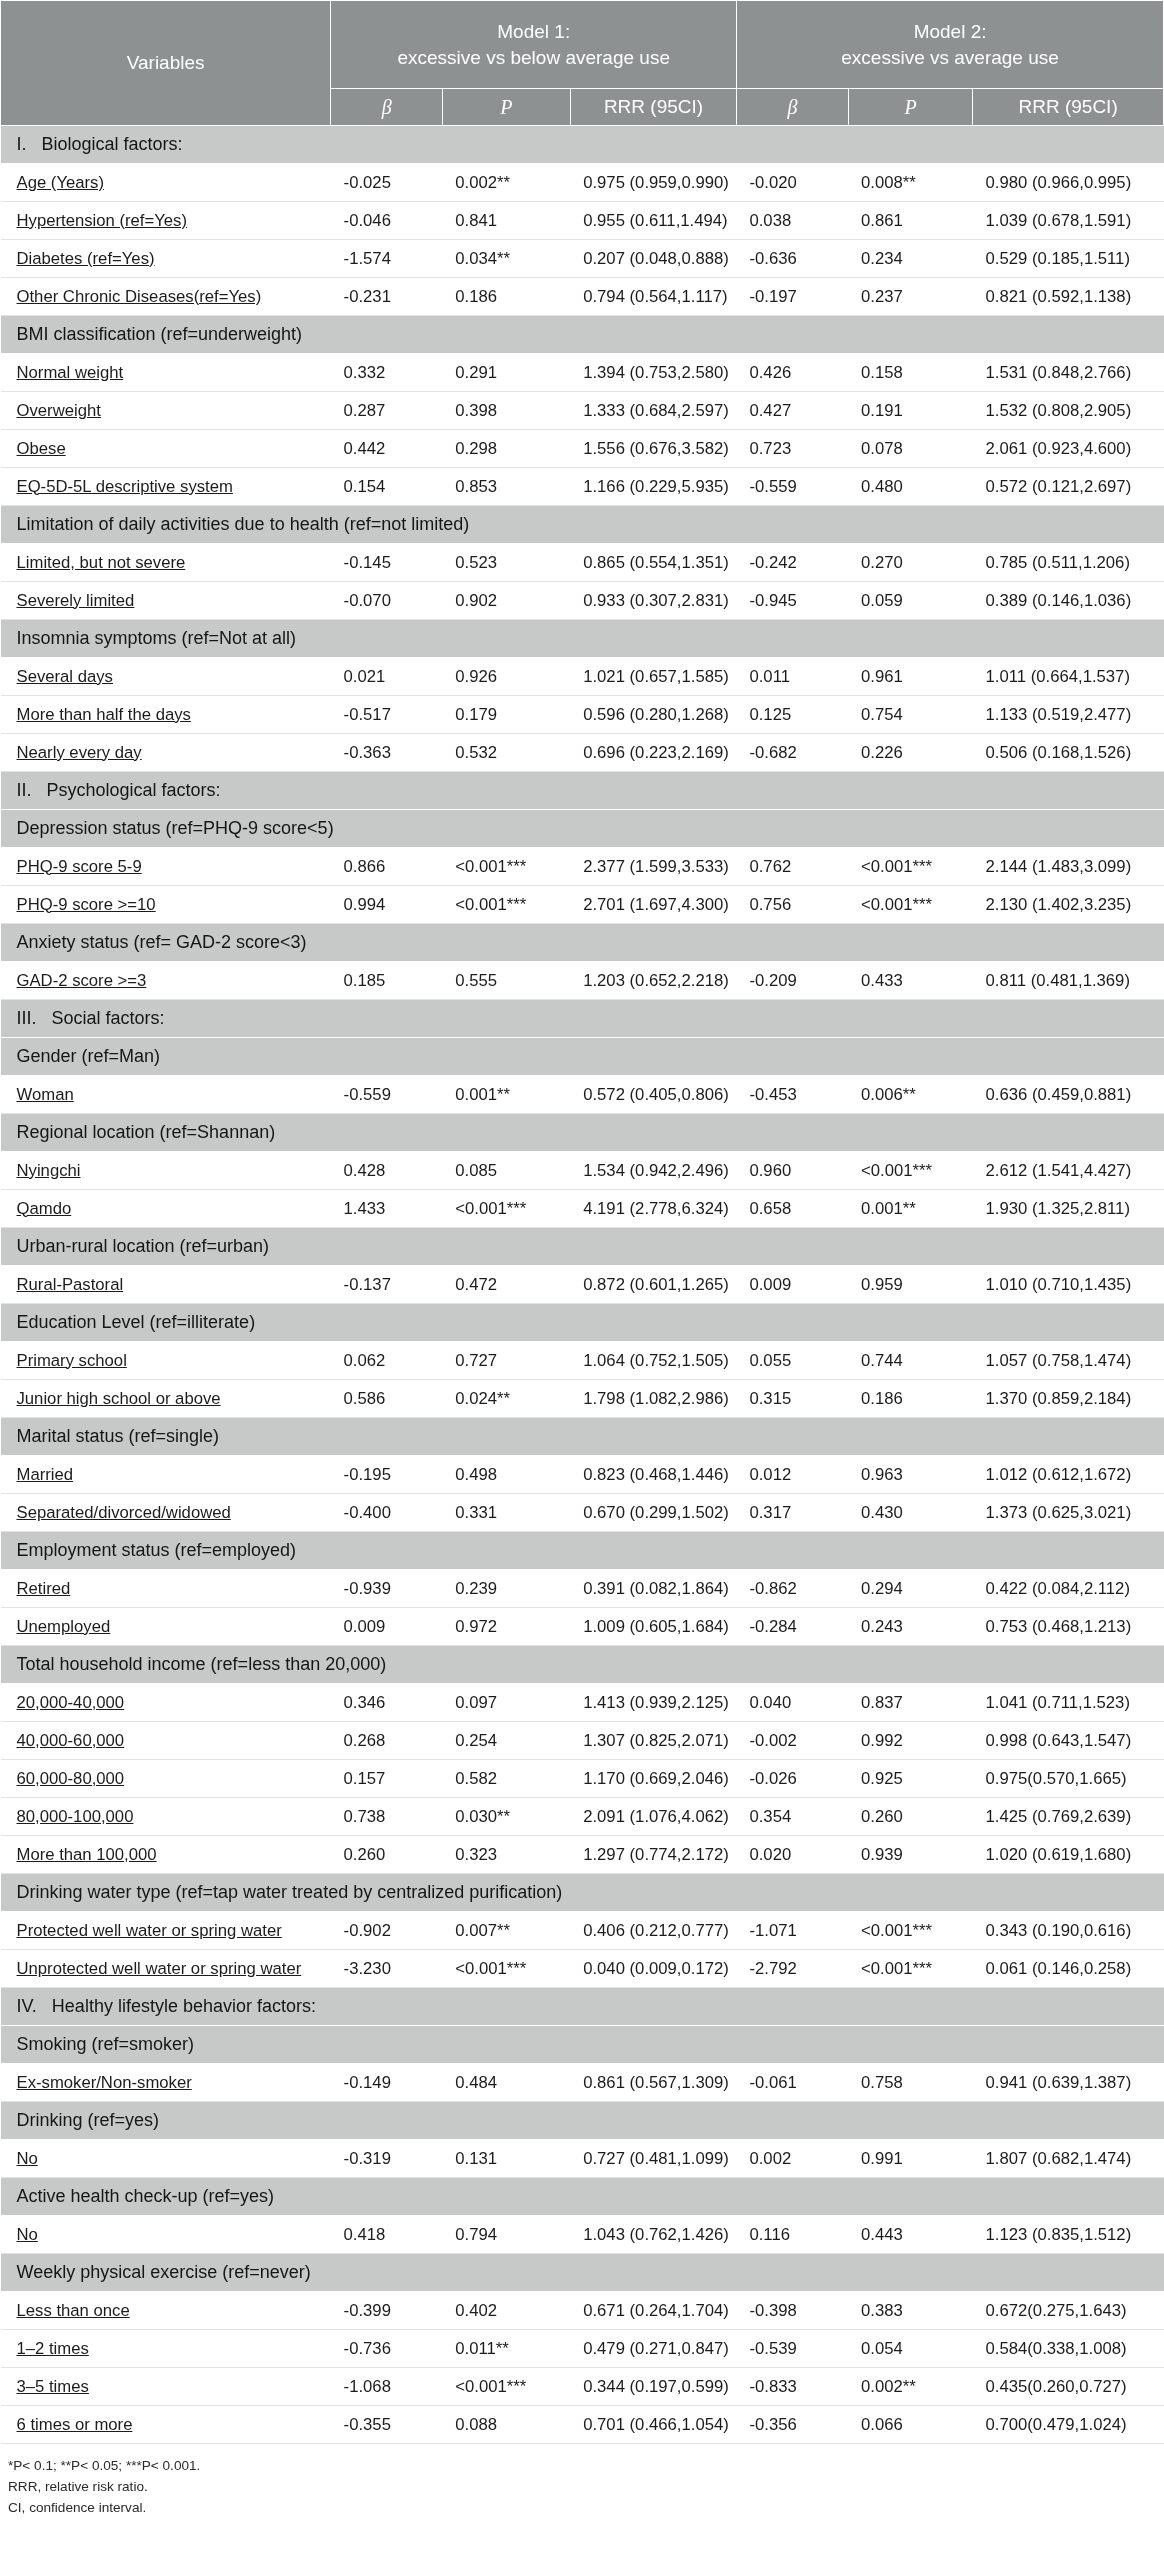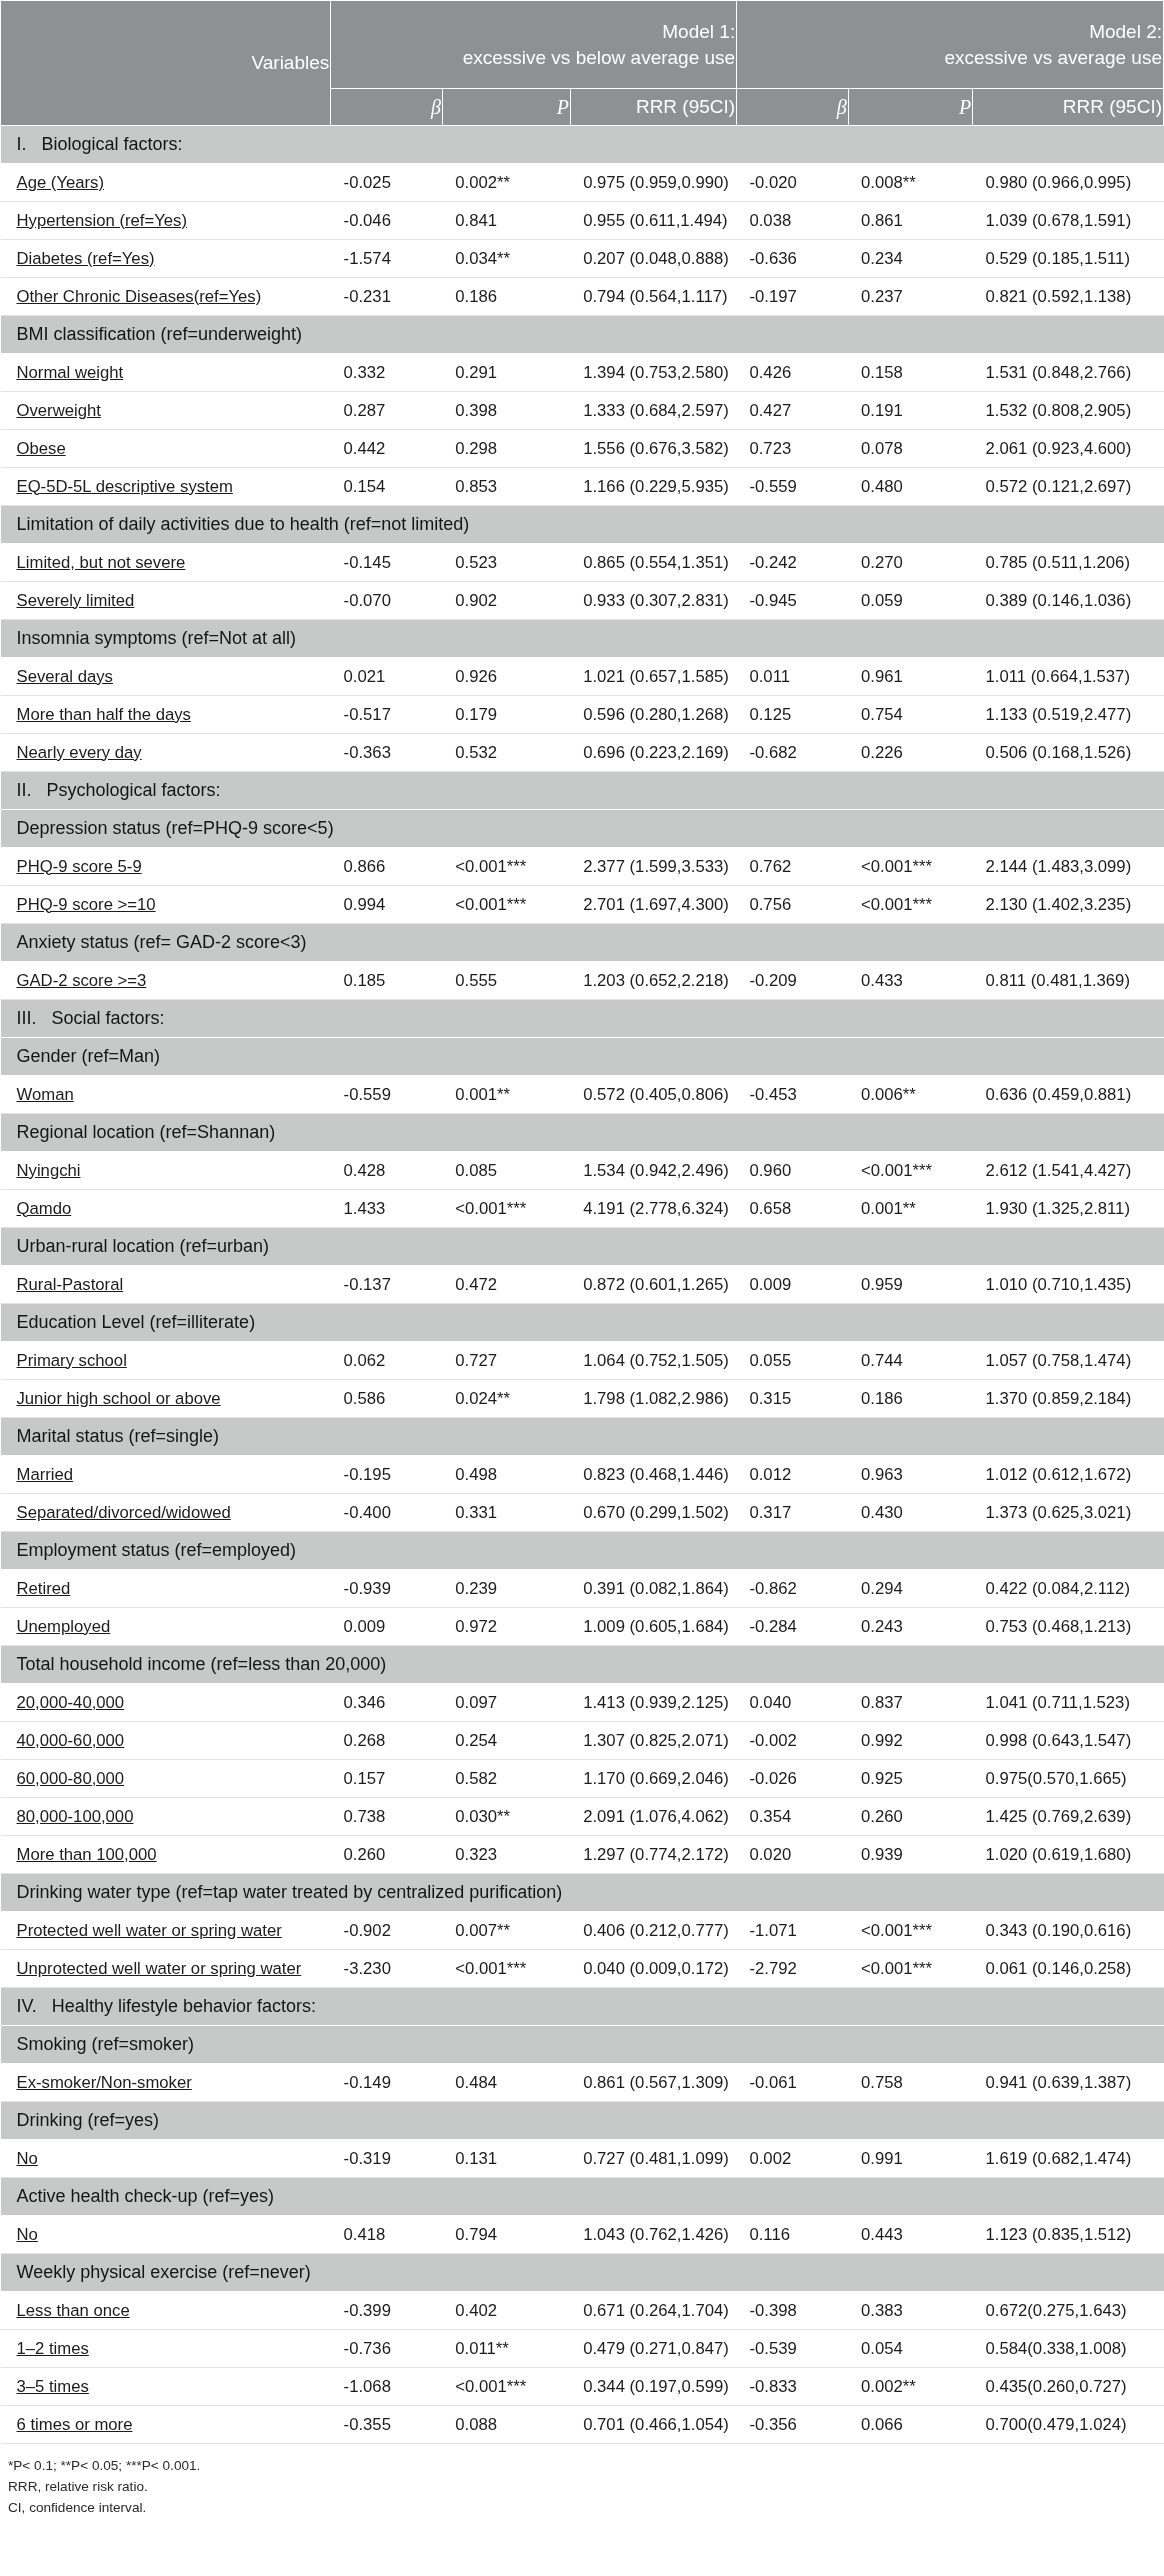--- a/index.html
+++ b/index.html
@@ -20,21 +20,21 @@
   table.stats-table{
     width:100%;
     border-collapse:collapse;
     table-layout:fixed;
   }
   thead th{
     background:var(--header-bg);
     color:#ffffff;
     font-weight:400;
     vertical-align:middle;
-    text-align:right;
+    text-align:center;
     border:1.6px solid #ffffff;
   }
   tr.main-header th{
     height:88px;
     font-size:19px;
     line-height:1.35;
     white-space:pre-line;
   }
   tr.main-header th.var-head{
     font-size:19px;
@@ -475,21 +475,21 @@
         <tr class="section-row">
           <td colspan="7">Drinking (ref=yes)</td>
         </tr>
         <tr class="data-row">
           <td class="var-cell">No</td>
           <td class="val-cell">-0.319</td>
           <td class="val-cell">0.131</td>
           <td class="val-cell">0.727 (0.481,1.099)</td>
           <td class="val-cell">0.002</td>
           <td class="val-cell">0.991</td>
-          <td class="val-cell">1.619 (0.682,1.474)</td>
+          <td class="val-cell">1.807 (0.682,1.474)</td>
         </tr>
         <tr class="section-row">
           <td colspan="7">Active health check-up (ref=yes)</td>
         </tr>
         <tr class="data-row">
           <td class="var-cell">No</td>
           <td class="val-cell">0.418</td>
           <td class="val-cell">0.794</td>
           <td class="val-cell">1.043 (0.762,1.426)</td>
           <td class="val-cell">0.116</td>

